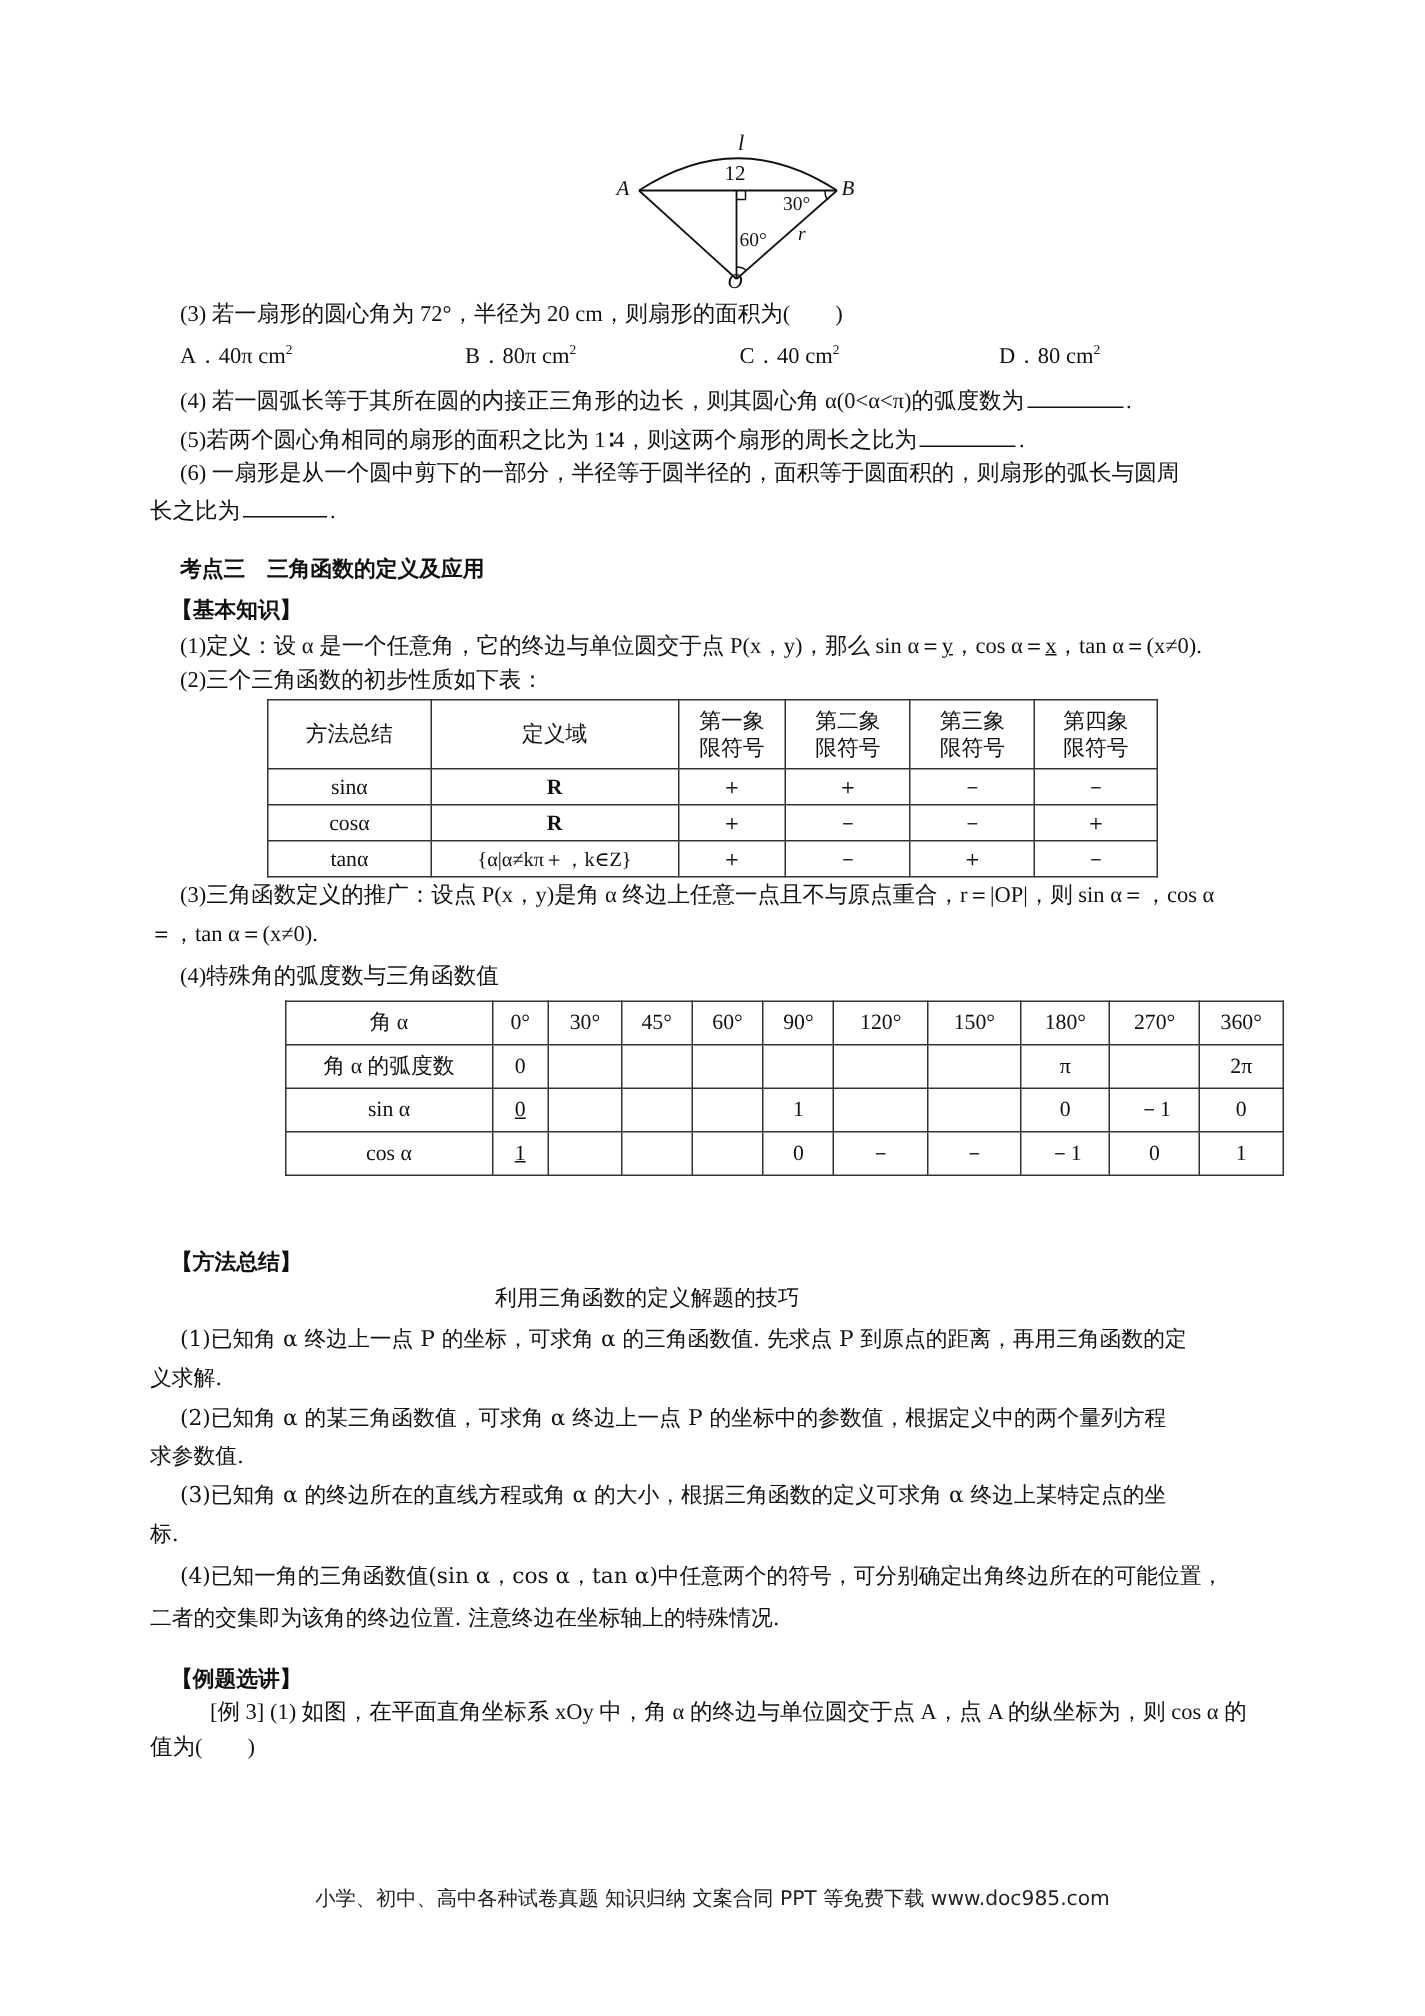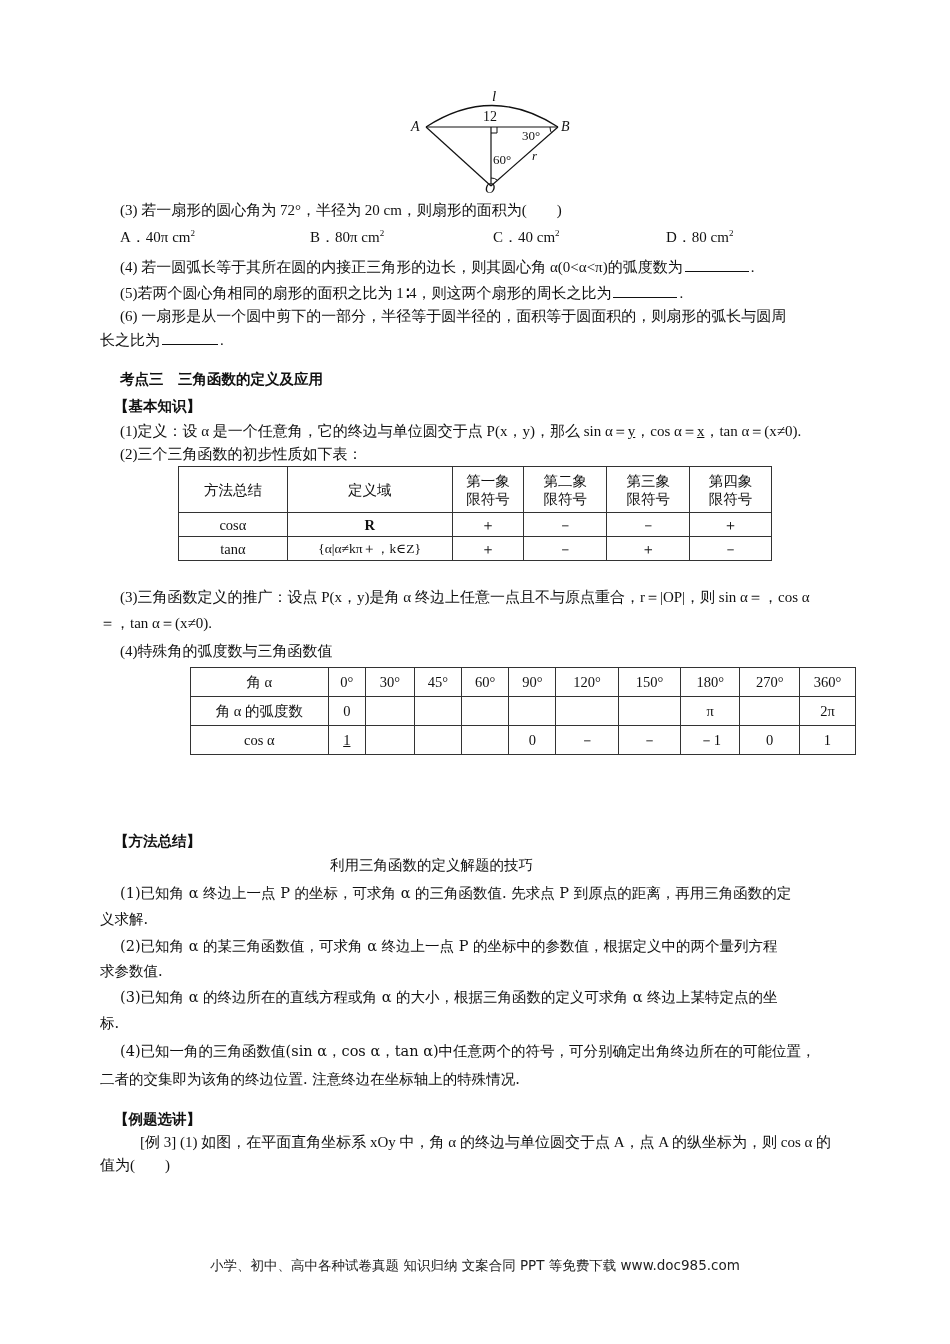--- a/index.html
+++ b/index.html
@@ -83,20 +83,28 @@
       <col style="width:82px">
     </colgroup>
   <tbody>
       <tr style="height:46px;">
     <td><span>方法总结</span></td>
     <td><span>定义域</span></td>
     <td><span>第一象</span><br><span>限符号</span></td>
     <td><span>第二象</span><br><span>限符号</span></td>
     <td><span>第三象</span><br><span>限符号</span></td>
     <td><span>第四象</span><br><span>限符号</span></td>
+  </tr>
+  <tr style="height:24px;">
+    <td>sinα</td>
+    <td style="font-weight:bold;">R</td>
+    <td>＋</td>
+    <td>＋</td>
+    <td>－</td>
+    <td>－</td>
   </tr>
   <tr style="height:24px;">
     <td>cosα</td>
     <td style="font-weight:bold;">R</td>
     <td>＋</td>
     <td>－</td>
     <td>－</td>
     <td>＋</td>
   </tr>
   <tr style="height:24px;">
@@ -149,20 +157,33 @@
     <td></td>
     <td></td>
     <td></td>
     <td></td>
     <td></td>
     <td>π</td>
     <td></td>
     <td>2π</td>
   </tr>
   <tr style="height:29px;">
+    <td>sin α</td>
+    <td class="u">0</td>
+    <td></td>
+    <td></td>
+    <td></td>
+    <td>1</td>
+    <td></td>
+    <td></td>
+    <td>0</td>
+    <td>－1</td>
+    <td>0</td>
+  </tr>
+  <tr style="height:29px;">
     <td>cos α</td>
     <td class="u">1</td>
     <td></td>
     <td></td>
     <td></td>
     <td>0</td>
     <td>－</td>
     <td>－</td>
     <td>－1</td>
     <td>0</td>

